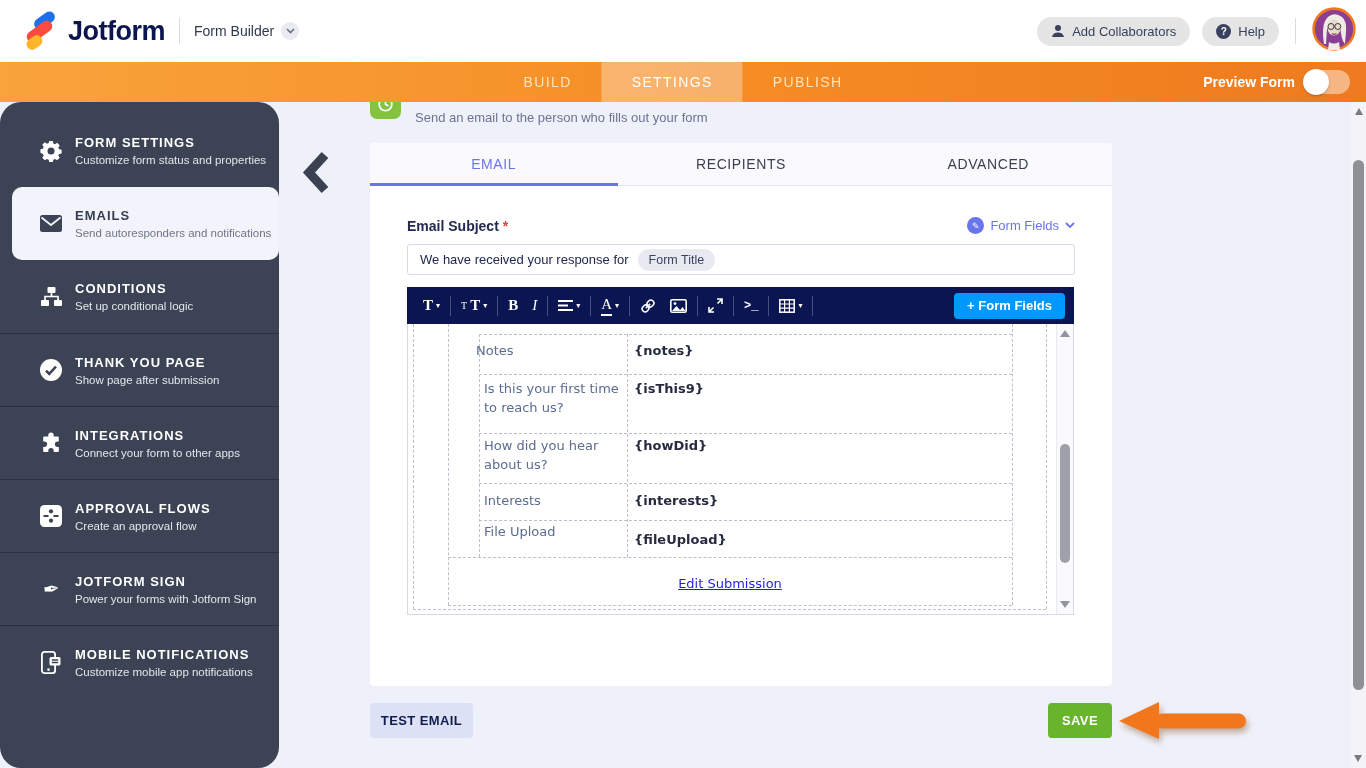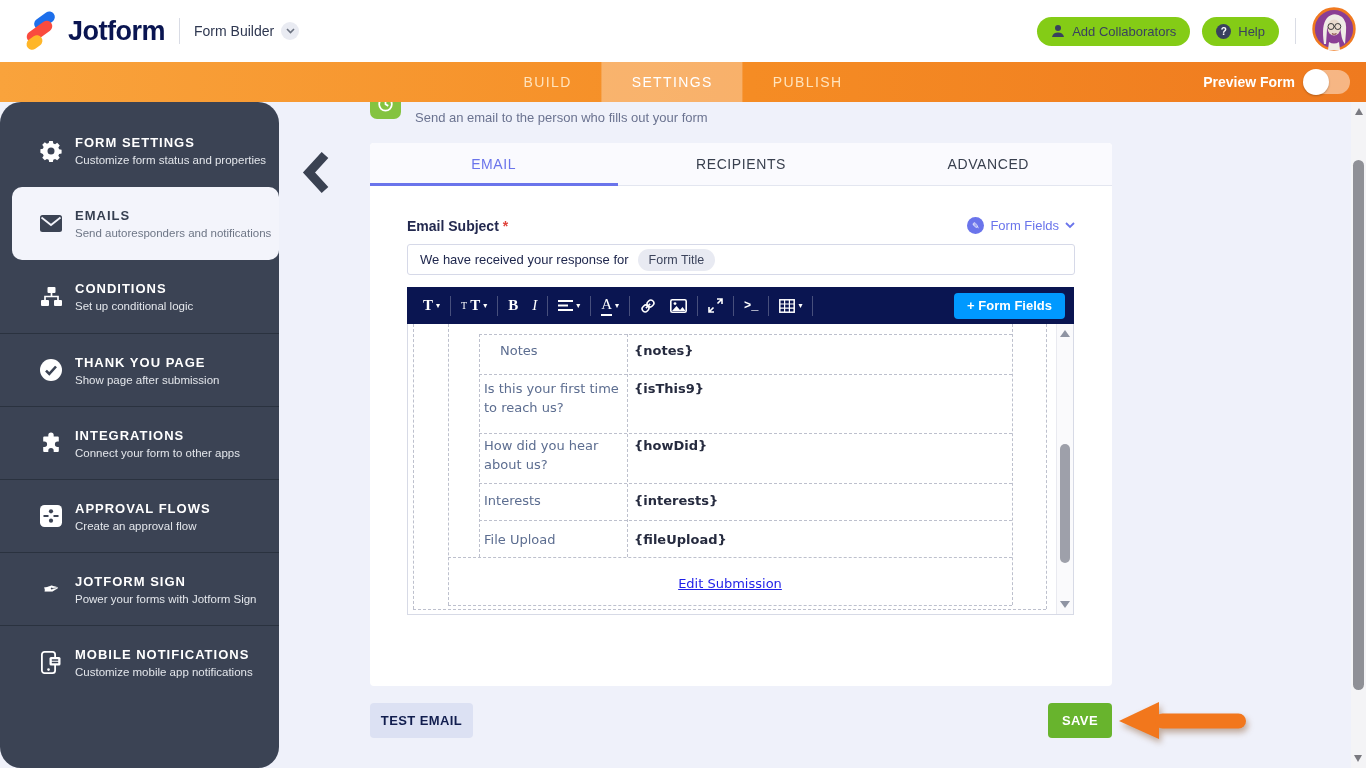--- a/index.html
+++ b/index.html
@@ -12,21 +12,21 @@
   .logo-mark{position:relative;width:38px;height:40px;}
   .logo-bar{position:absolute;border-radius:6px;height:11px;}
   .brand-word{font-size:27px;font-weight:bold;color:#0A1551;margin-left:8px;letter-spacing:-0.5px;}
   .v-div{width:1px;height:26px;background:#D9DCE5;margin:0 14px;}
   .product{font-size:14px;color:#2E3750;display:flex;align-items:center;gap:7px;}
   .chev-circle{width:18px;height:18px;border-radius:50%;background:#E9EBF2;display:flex;align-items:center;justify-content:center;}
   .top-center{position:absolute;left:50%;top:9px;transform:translateX(-50%);text-align:center;z-index:31;}
   .form-title{font-size:15px;font-weight:bold;color:#0A1551;}
   .edited{margin-top:5px;font-size:12.5px;color:#7FBF3F;display:flex;align-items:center;gap:4px;justify-content:center;}
   .top-right{position:absolute;right:10px;top:0;height:62px;display:flex;align-items:center;gap:12px;z-index:31;}
-  .pill{display:flex;align-items:center;gap:7px;background:#84cc16;border-radius:15px;height:29px;padding:0 14px;font-size:13px;color:#39415E;cursor:pointer;}
+  .pill{display:flex;align-items:center;gap:7px;background:#e5e5e5;border-radius:15px;height:29px;padding:0 14px;font-size:13px;color:#39415E;cursor:pointer;}
   .q-circle{width:15px;height:15px;border-radius:50%;background:#39415E;color:#fff;font-size:10px;font-weight:bold;display:flex;align-items:center;justify-content:center;}
 
   
   .navbar{position:absolute;top:62px;left:0;width:1366px;height:40px;z-index:29;background:linear-gradient(90deg,#F9A33C 0%,#F58C24 55%,#EF7A1F 100%);}
   .nav-tabs{position:absolute;left:50%;top:0;transform:translateX(-50%);display:flex;height:40px;}
   .nav-tab{height:40px;display:flex;align-items:center;padding:0 30px;font-size:14px;letter-spacing:1.4px;color:#FFE3BC;cursor:pointer;}
   .nav-tab.active{background:rgba(255,255,255,0.32);color:#fff;}
   .preview-wrap{position:absolute;right:16px;top:0;height:40px;display:flex;align-items:center;gap:9px;}
   .preview-label{color:#fff;font-size:14px;font-weight:bold;}
   .toggle{position:relative;width:46px;height:24px;border-radius:12px;background:rgba(255,255,255,0.45);cursor:pointer;}
@@ -231,29 +231,29 @@
 
           <div class="dash dv" style="left:71px;top:10px;height:223px;"></div>
           <div class="dash dv" style="left:219px;top:10px;height:223px;"></div>
           <div class="dash dh" style="left:71px;top:10px;width:533px;"></div>
           <div class="dash dh" style="left:71px;top:50px;width:533px;"></div>
           <div class="dash dh" style="left:71px;top:109px;width:533px;"></div>
           <div class="dash dh" style="left:71px;top:159px;width:533px;"></div>
           <div class="dash dh" style="left:71px;top:196px;width:533px;"></div>
           <div class="dash dh" style="left:40px;top:233px;width:564px;"></div>
 
-          <div class="lbl" style="left:92px;top:17px;">Notes</div>
+          <div class="lbl" style="left:68px;top:17px;">Notes</div>
           <div class="val" style="left:226px;top:17px;">{notes}</div>
           <div class="lbl" style="left:76px;top:55px;">Is this your first time to reach us?</div>
           <div class="val" style="left:226px;top:55px;">{isThis9}</div>
           <div class="lbl" style="left:76px;top:112px;">How did you hear about us?</div>
           <div class="val" style="left:226px;top:112px;">{howDid}</div>
           <div class="lbl" style="left:76px;top:167px;">Interests</div>
           <div class="val" style="left:226px;top:167px;">{interests}</div>
-          <div class="lbl" style="left:76px;top:206px;">File Upload</div>
+          <div class="lbl" style="left:76px;top:198px;">File Upload</div>
           <div class="val" style="left:226px;top:206px;">{fileUpload}</div>
           <div class="edit-link"><a>Edit Submission</a></div>
 
           <div class="ed-scroll">
             <div class="tri-up"></div>
             <div class="ed-thumb"></div>
             <div class="tri-dn"></div>
           </div>
         </div>
       </div>

